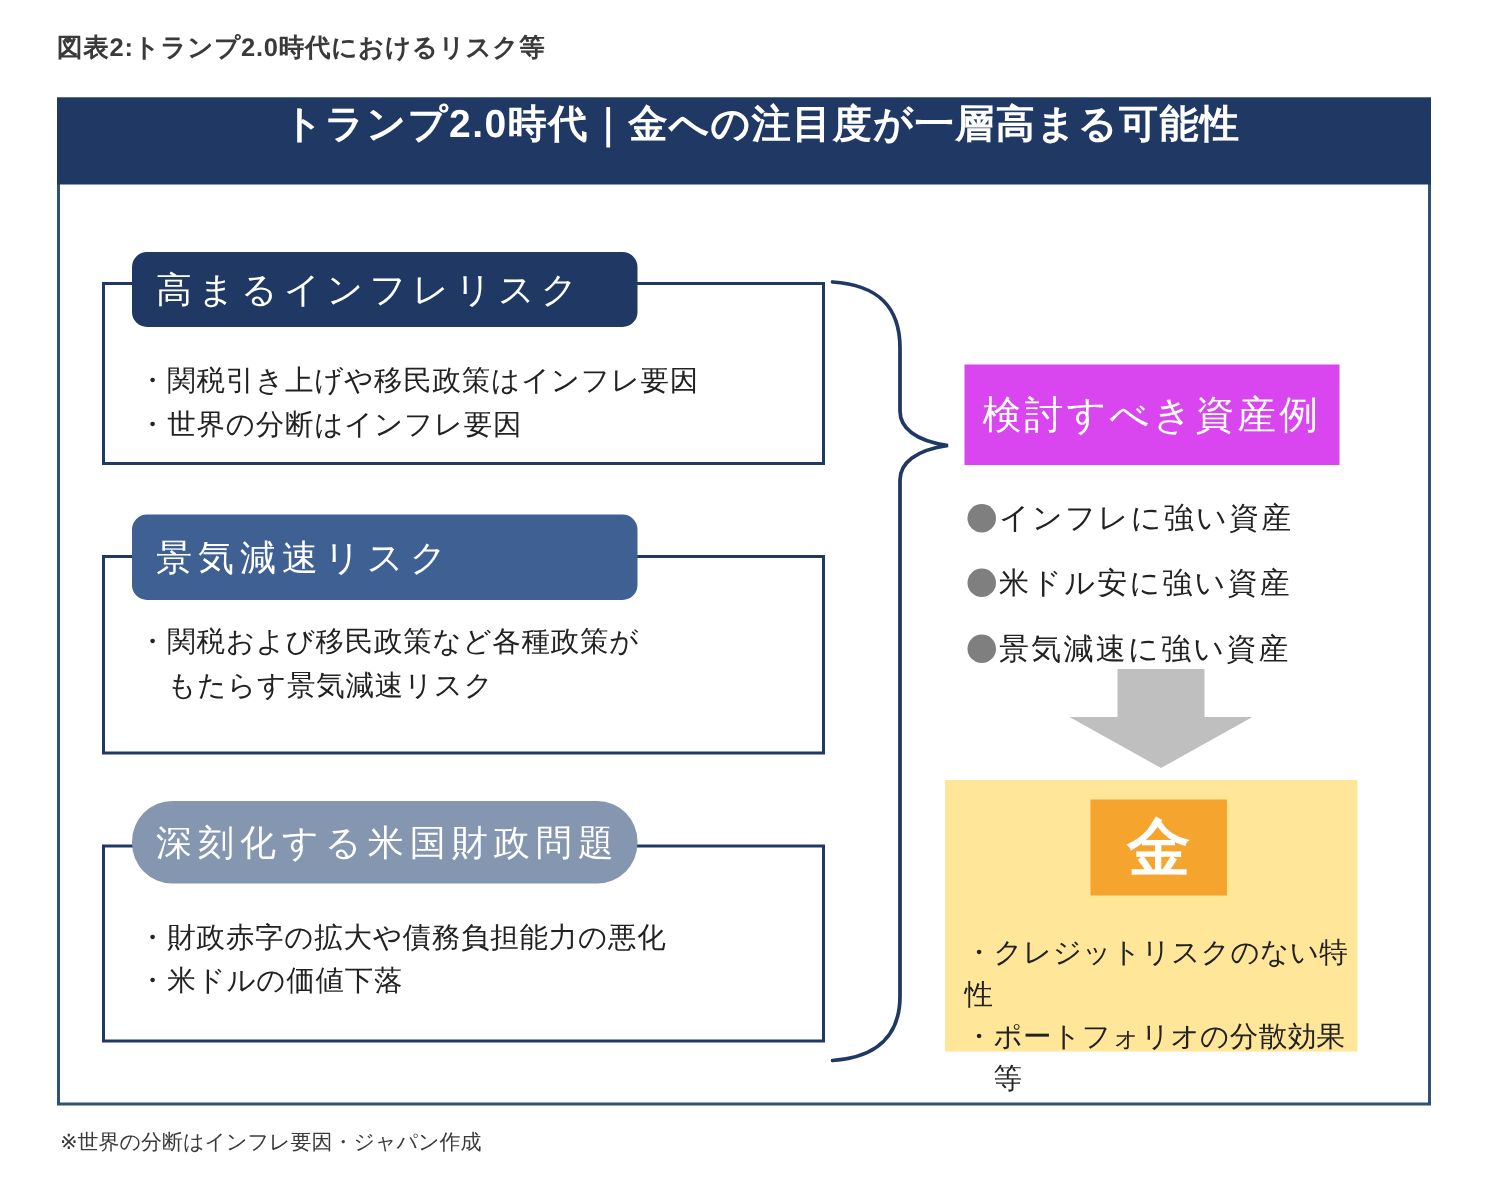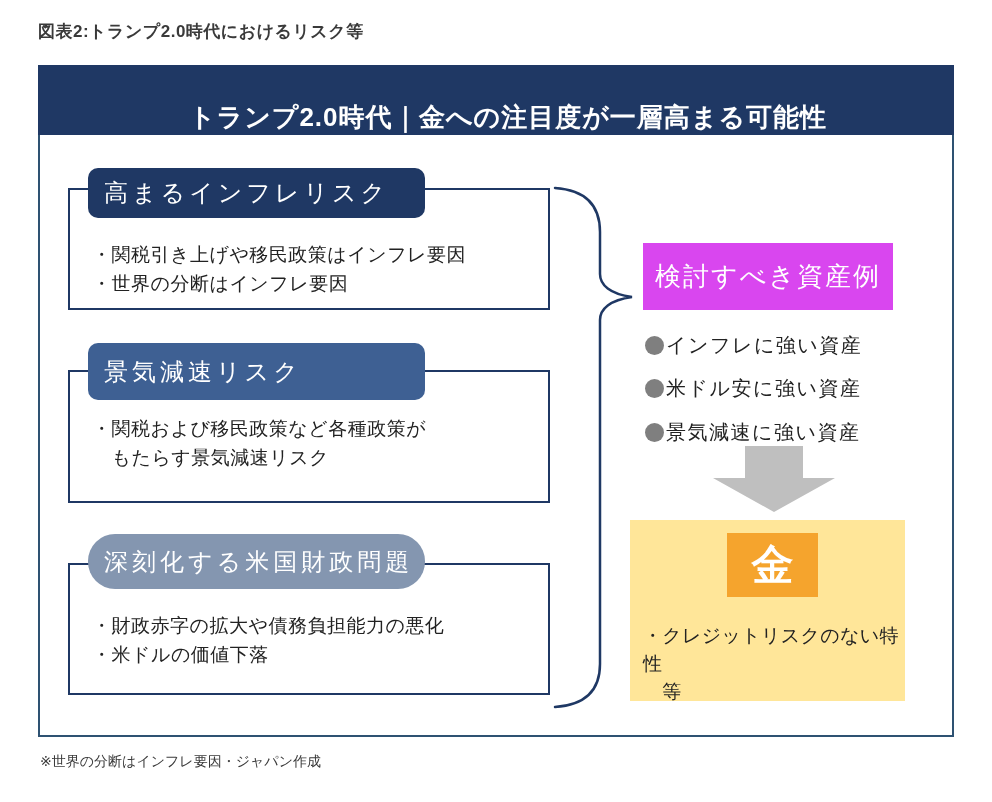--- a/index.html
+++ b/index.html
@@ -9,22 +9,22 @@
   }
   .caption{
     position:absolute;left:38px;top:20px;font-size:17px;font-weight:bold;color:#3a3a3a;
     letter-spacing:0.5px;
   }
   .frame{
     position:absolute;left:38px;top:65px;width:912px;height:668px;
     border:2px solid #2E5272;background:#ffffff;
   }
   .header-bar{
-    position:absolute;left:38px;top:65px;width:916px;height:70px;background:#1F3864;
-    display:flex;align-items:flex-end;justify-content:center;box-sizing:border-box;padding-left:24px;
+    position:absolute;left:38px;top:65px;width:916px;height:58px;background:#1F3864;
+    display:flex;align-items:flex-start;justify-content:center;box-sizing:border-box;padding-left:24px;
   }
   .header-bar .t{color:#ffffff;font-size:26px;font-weight:600;letter-spacing:1px;}
 
   .outline-box{
     position:absolute;border:2px solid #1F3864;background:#ffffff;box-sizing:border-box;
     width:482px;left:68px;
   }
   .ob1{top:188px;height:122px;}
   .ob2{top:370px;height:133px;}
   .ob3{top:563px;height:132px;}
@@ -118,19 +118,20 @@
   </div>
 
   <svg class="arrow-svg" width="128" height="68" viewBox="0 0 128 68">
     <polygon points="35,0 93,0 93,32 125,32 64,66 3,32 35,32" fill="#BFBFBF"></polygon>
   </svg>
 
   <div class="gold-box">
     <div class="gold-chip">金</div>
     <div class="gold-lines">
       <div>・クレジットリスクのない特性</div>
+      <div>・ポートフォリオの分散効果</div>
       <div>　等</div>
     </div>
   </div>
 
   <div class="footnote">※世界の分断はインフレ要因・ジャパン作成</div>
 
 </div>
 
 </body></html>

